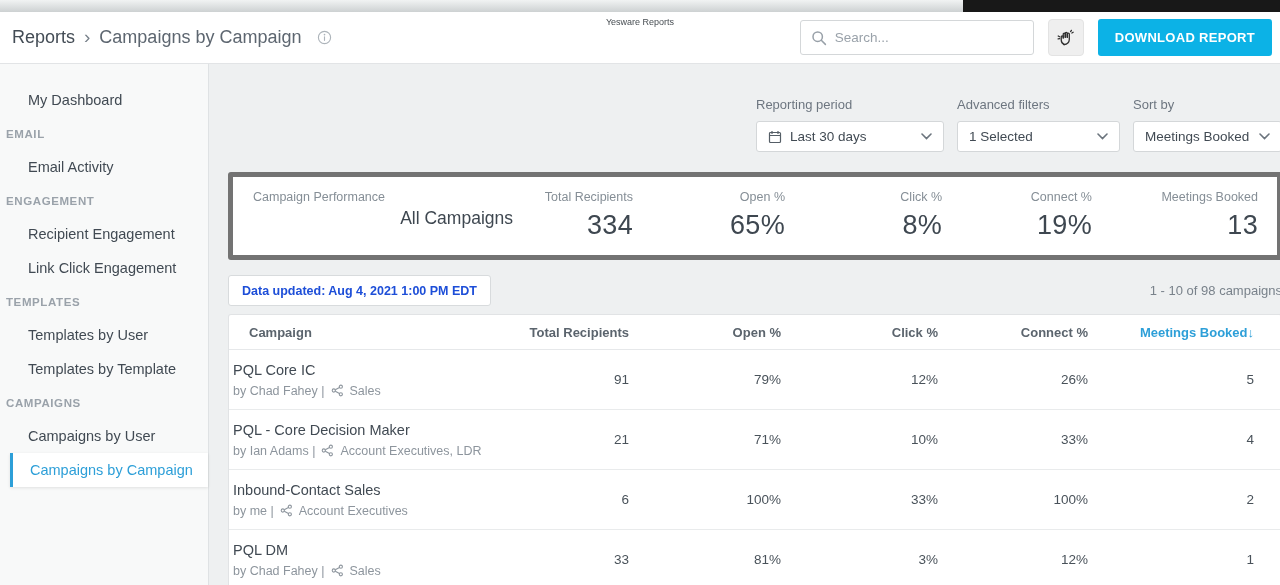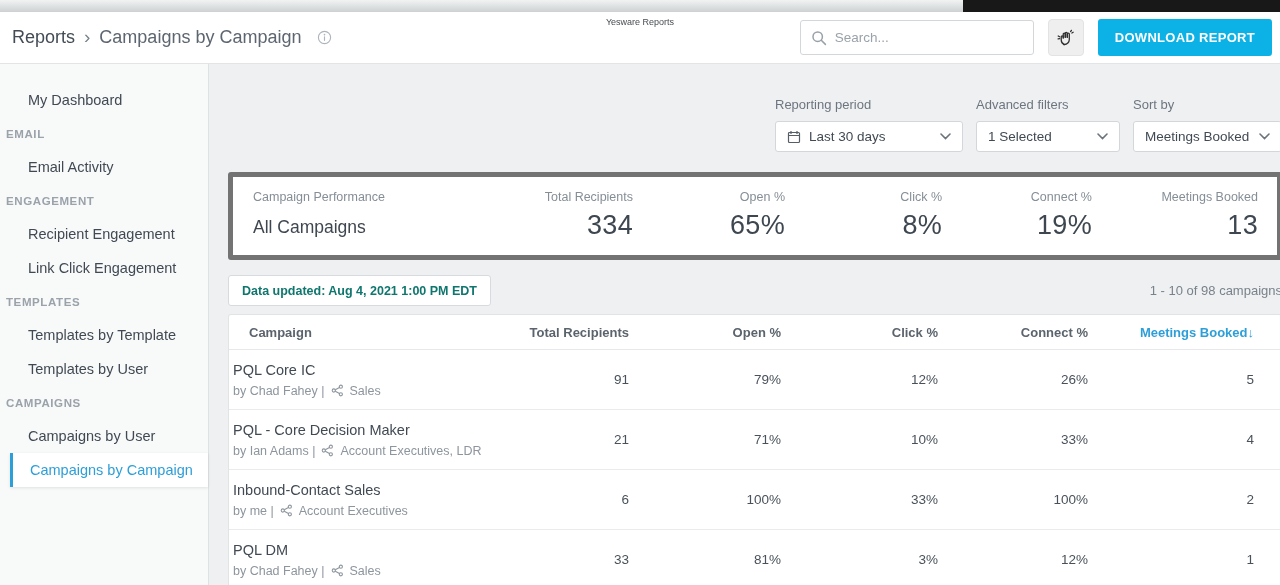--- a/index.html
+++ b/index.html
@@ -48,41 +48,41 @@
   .main { flex: 1; padding: 0 8px 0 19px; }
 
   
   .filters { display: flex; justify-content: flex-end; gap: 13px; margin-top: 33px; }
   .filter-label { font-size: 13px; color: #6d7680; margin-bottom: 9px; }
   .select { height: 31px; background: #fff; border: 1px solid #d4d7d9; border-radius: 3px;
     display: flex; align-items: center; gap: 8px; padding: 0 11px; font-size: 13.5px;
     color: #414a53; cursor: pointer; }
   .select .chev { margin-left: auto; display: inline-flex; }
   .f-period .select { width: 188px; }
-  .f-adv .select { width: 144px; }
+  .f-adv .select { width: 163px; }
   .f-sort .select { width: 149px; }
 
   
   .cols { display: grid; grid-template-columns: 280px 120px 152px 157px 150px 185px; }
   .num { text-align: right; }
   .cols > .num:last-child { padding-right: 19px; }
 
   
   .summary-card { background: #fff; border: 5px solid #737373; border-radius: 3px;
     margin-top: 20px; padding: 13px 0 14px 0; }
   .sum-label { font-size: 12.5px; color: #858e96; }
   .sum-first { padding-left: 20px; }
-  .sum-title { font-size: 17.5px; color: #3e4750; margin-top: 13px; }
+  .sum-title { font-size: 17.5px; color: #3e4750; margin-top: 4px; text-align: right; }
   .sum-value { font-size: 27px; color: #3e4750; margin-top: 6px; letter-spacing: .3px; }
 
   
   .meta-row { display: flex; align-items: center; margin-top: 15px; }
   .updated-badge { background: #fff; border: 1px solid #d8dbdd; border-radius: 3px;
     height: 31px; display: flex; align-items: center; padding: 0 13px;
-    font-size: 12.5px; font-weight: bold; color: #0f766e; }
+    font-size: 12.5px; font-weight: bold; color: #1d4ed8; }
   .pagination { margin-left: auto; font-size: 13px; color: #79828b; }
 
   
   .table-card { background: #fff; border: 1px solid #e1e3e5; border-radius: 3px 3px 0 0;
     margin-top: 8px; border-bottom: none; }
   .thead { height: 35px; align-items: center; border-bottom: 1px solid #e6e8ea;
     font-size: 13px; font-weight: bold; color: #5b646d; }
   .thead > div { cursor: pointer; }
   .th-campaign { padding-left: 20px; }
   .th-sorted { color: #2d9fd8; }
@@ -145,22 +145,22 @@
 <div class="layout">
 
   <div class="sidebar">
     <div class="nav-row">My Dashboard</div>
     <div class="nav-section">EMAIL</div>
     <div class="nav-row">Email Activity</div>
     <div class="nav-section">ENGAGEMENT</div>
     <div class="nav-row">Recipient Engagement</div>
     <div class="nav-row">Link Click Engagement</div>
     <div class="nav-section">TEMPLATES</div>
+    <div class="nav-row">Templates by User</div>
     <div class="nav-row">Templates by Template</div>
-    <div class="nav-row">Templates by User</div>
     <div class="nav-section">CAMPAIGNS</div>
     <div class="nav-row">Campaigns by User</div>
     <div class="nav-row active">Campaigns by Campaign</div>
   </div>
 
   <div class="main">
 
     <div class="filters">
       <div class="f-period">
         <div class="filter-label">Reporting period</div>

